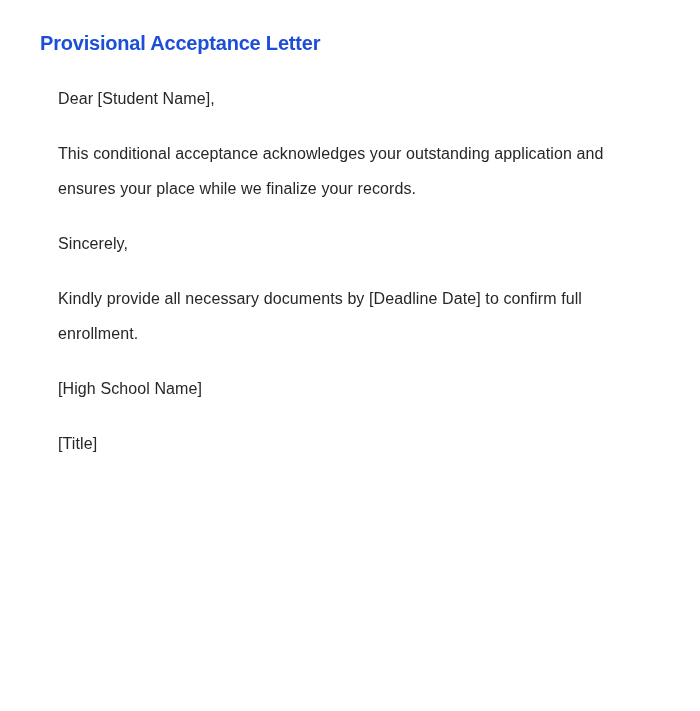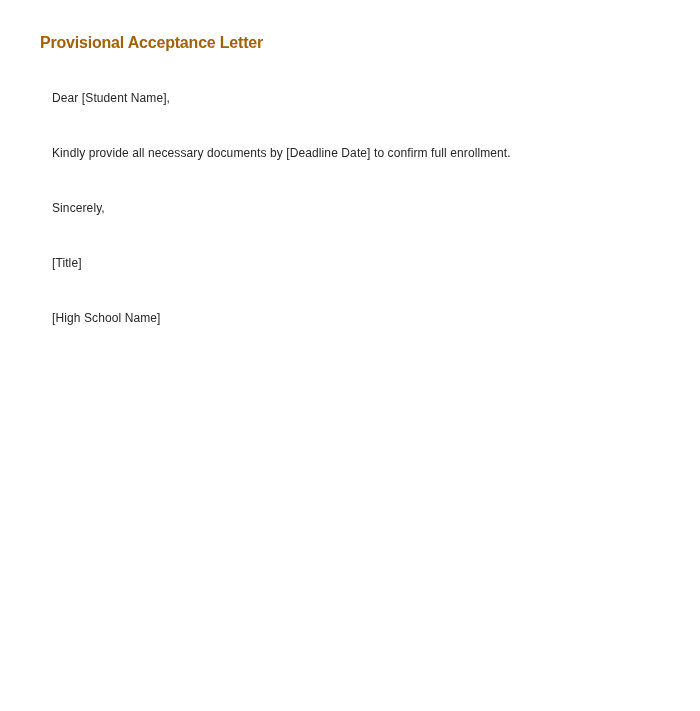--- a/index.html
+++ b/index.html
@@ -10,49 +10,50 @@
     background: #ffffff;
     overflow: hidden;
   }
 
   .letter {
     padding: 27px 60px 0 40px;
     font-family: "Liberation Sans", sans-serif;
   }
 
   .letter h1 {
-    font-size: 16px;
+    font-size: 20px;
     line-height: 32px;
     font-weight: 700;
-    color: #a16207;
+    color: #1d4ed8;
     letter-spacing: -0.2px;
     margin: 0 0 22px 0;
   }
 
   .letter p {
-    font-size: 12px;
+    font-size: 16px;
     line-height: 35px;
     font-weight: 400;
     color: #272727;
     letter-spacing: 0.1px;
-    margin: 0 0 20px 12px;
+    margin: 0 0 20px 18px;
     max-width: 600px;
   }
 </style>
 </head>
 <body>
 
 <main class="letter">
   <h1>Provisional Acceptance Letter</h1>
 
   <p>Dear [Student Name],</p>
 
 
+  <p>This conditional acceptance acknowledges your outstanding application and ensures your place while we finalize your records.</p>
+
+  <p>Sincerely,</p>
 
   <p>Kindly provide all necessary documents by [Deadline Date] to confirm full enrollment.</p>
 
-  <p>Sincerely,</p>
 
+  <p>[High School Name]</p>
 
   <p>[Title]</p>
-
-  <p>[High School Name]</p>
 </main>
 
 </body></html>

